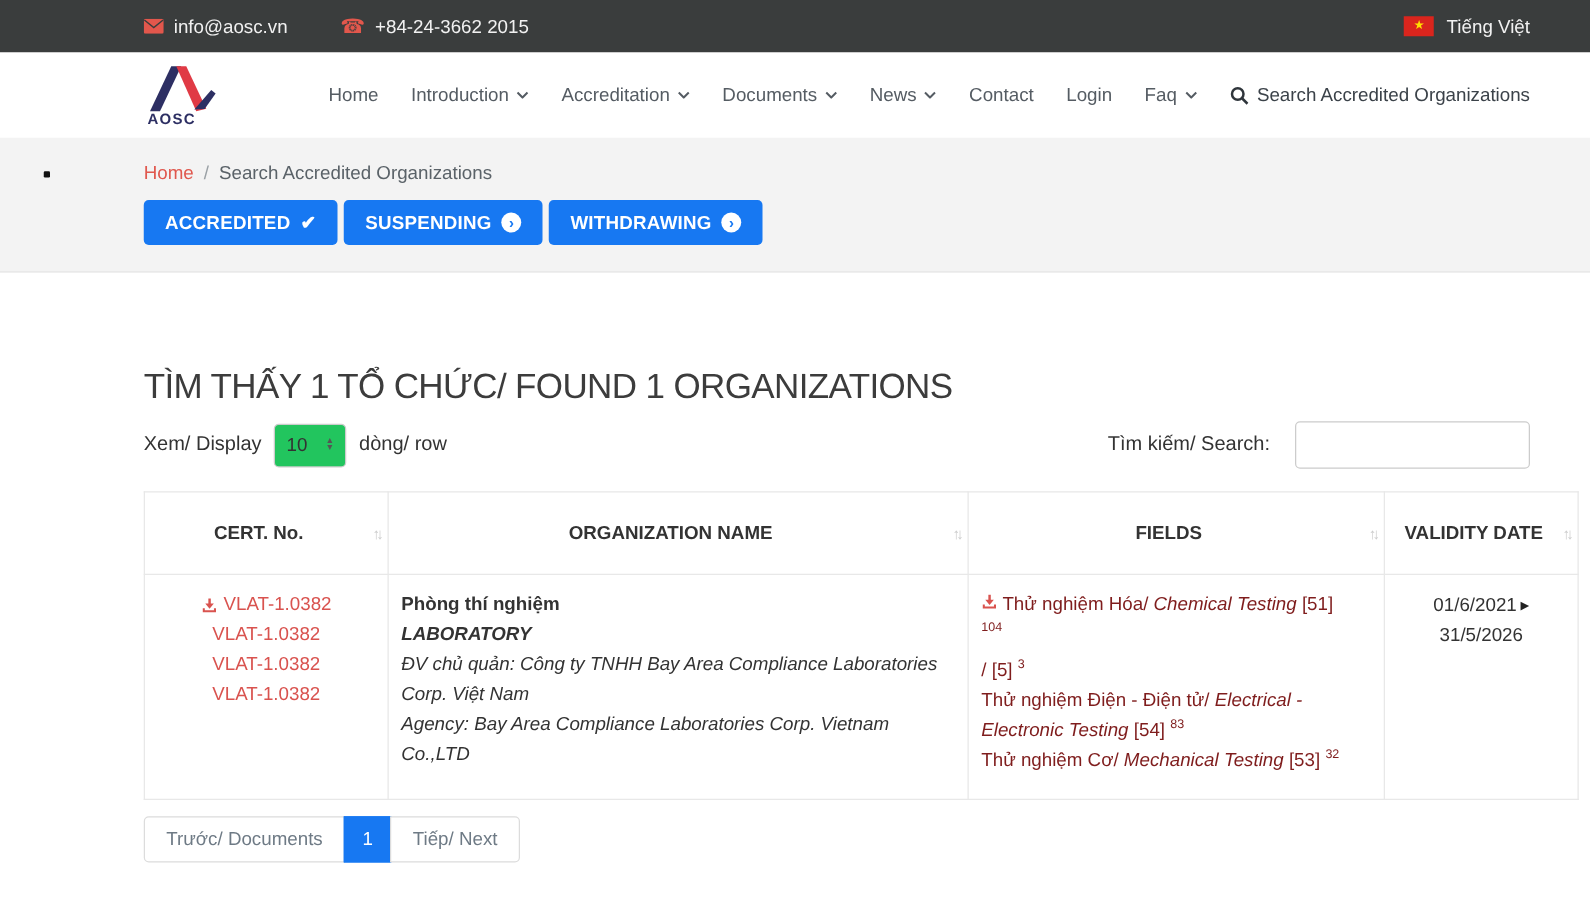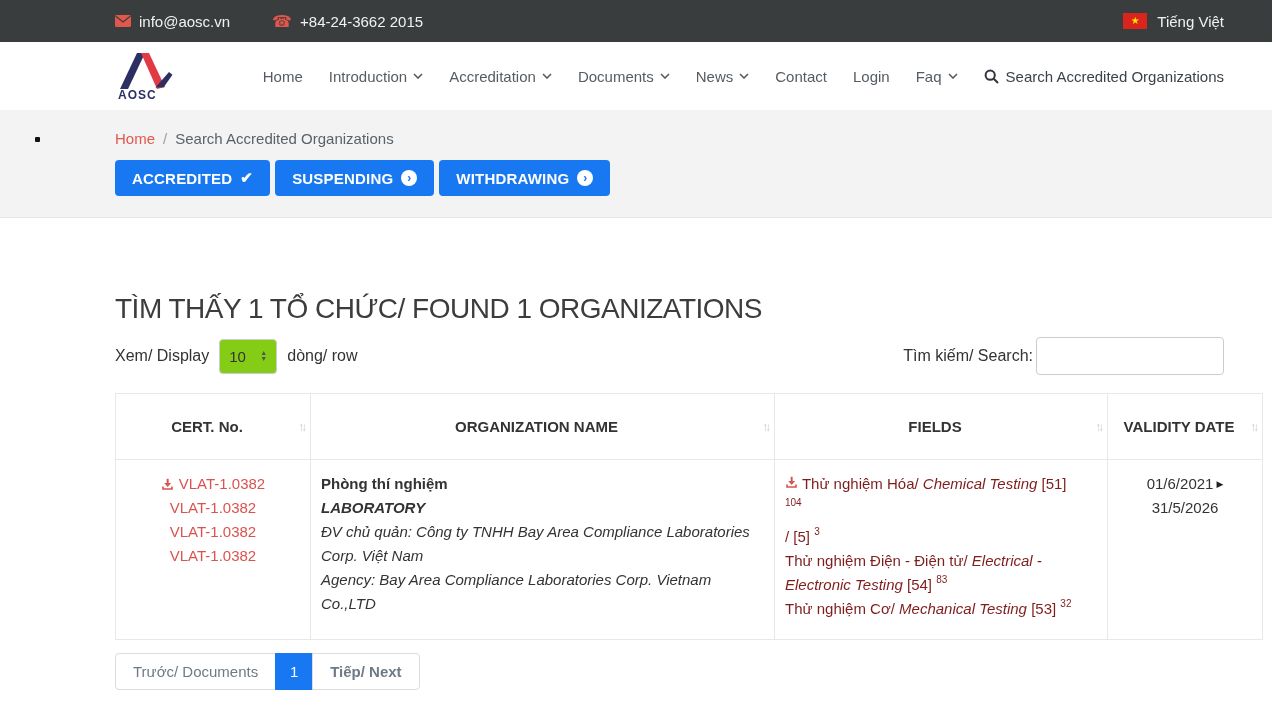--- a/index.html
+++ b/index.html
@@ -43,25 +43,25 @@
   
   .main { margin:0 48px 0 115px; width:1109px; }
   .results-header { margin-top:75px; font-size:28px; color:#3c3c3c; display:flex;
     align-items:center; gap:0; }
   .results-header .title { letter-spacing:-0.5px; }
   .search-link { color:#28a745; font-size:23px; display:flex; align-items:center; gap:6px;
     cursor:pointer; }
 
   .controls { display:flex; justify-content:space-between; align-items:center; margin-top:12px; }
   .ctrl-left { display:flex; align-items:center; gap:10px; font-size:16px; color:#333; }
-  .select-box { width:58px; height:35px; border:1px solid #ccc; border-radius:4px; background:#84cc16;
+  .select-box { width:58px; height:35px; border:1px solid #ccc; border-radius:4px; background:#22c55e;
     display:flex; align-items:center; justify-content:space-between; padding:0 9px; cursor:pointer; }
   .select-box .val { font-size:15px; color:#333; }
   .updown { display:flex; flex-direction:column; color:#555; font-size:7px; line-height:6px; }
-  .ctrl-right { display:flex; align-items:center; gap:3px; font-size:16px; color:#333; }
+  .ctrl-right { display:flex; align-items:center; gap:20px; font-size:16px; color:#333; }
   .search-input { width:188px; height:38px; border:1px solid #ccc; border-radius:4px;
     font-size:15px; padding:0 10px; outline:none; }
 
   
   table.results { border-collapse:collapse; margin-top:18px; width:1108px; table-layout:fixed; }
   .results th, .results td { border:1px solid #e8e8e8; }
   .results th { position:relative; font-size:15px; color:#333; font-weight:bold;
     padding:24px 24px 24px 12px; vertical-align:middle; cursor:pointer; }
   .results th.center { text-align:center; }
   .results th .sort { position:absolute; right:6px; top:50%; transform:translateY(-50%);
@@ -84,21 +84,21 @@
   .val-arrow { font-size:9px; color:#222; vertical-align:2px; margin-left:3px; }
 
   
   .tfooter { display:flex; justify-content:space-between; align-items:center; margin-top:13px; }
   .tfoot-info { font-size:16px; color:#333; }
   .pager { display:flex; }
   .page-btn { height:37px; display:flex; align-items:center; justify-content:center;
     border:1px solid #dcdcdc; background:#fff; color:#6e7a85; font-size:15px; padding:0 17px;
     cursor:pointer; margin-left:-1px; }
   .page-btn.first { border-radius:4px 0 0 4px; margin-left:0; }
-  .page-btn.last { border-radius:0 4px 4px 0;font-weight:bold; }
+  .page-btn.last { border-radius:0 4px 4px 0; }
   .page-btn.active { background:#1778f2; border-color:#1778f2; color:#fff; width:38px; padding:0; }
 </style>
 </head>
 <body>
 
 <div class="topbar">
   <div class="group">
     <svg width="16" height="12" viewBox="0 0 16 12">
       <rect x="0" y="0" width="16" height="12" rx="1.5" fill="#e2574c"></rect>
       <path d="M0.5 1 L8 7 L15.5 1" stroke="#3a3d3d" stroke-width="1.2" fill="none"></path>

